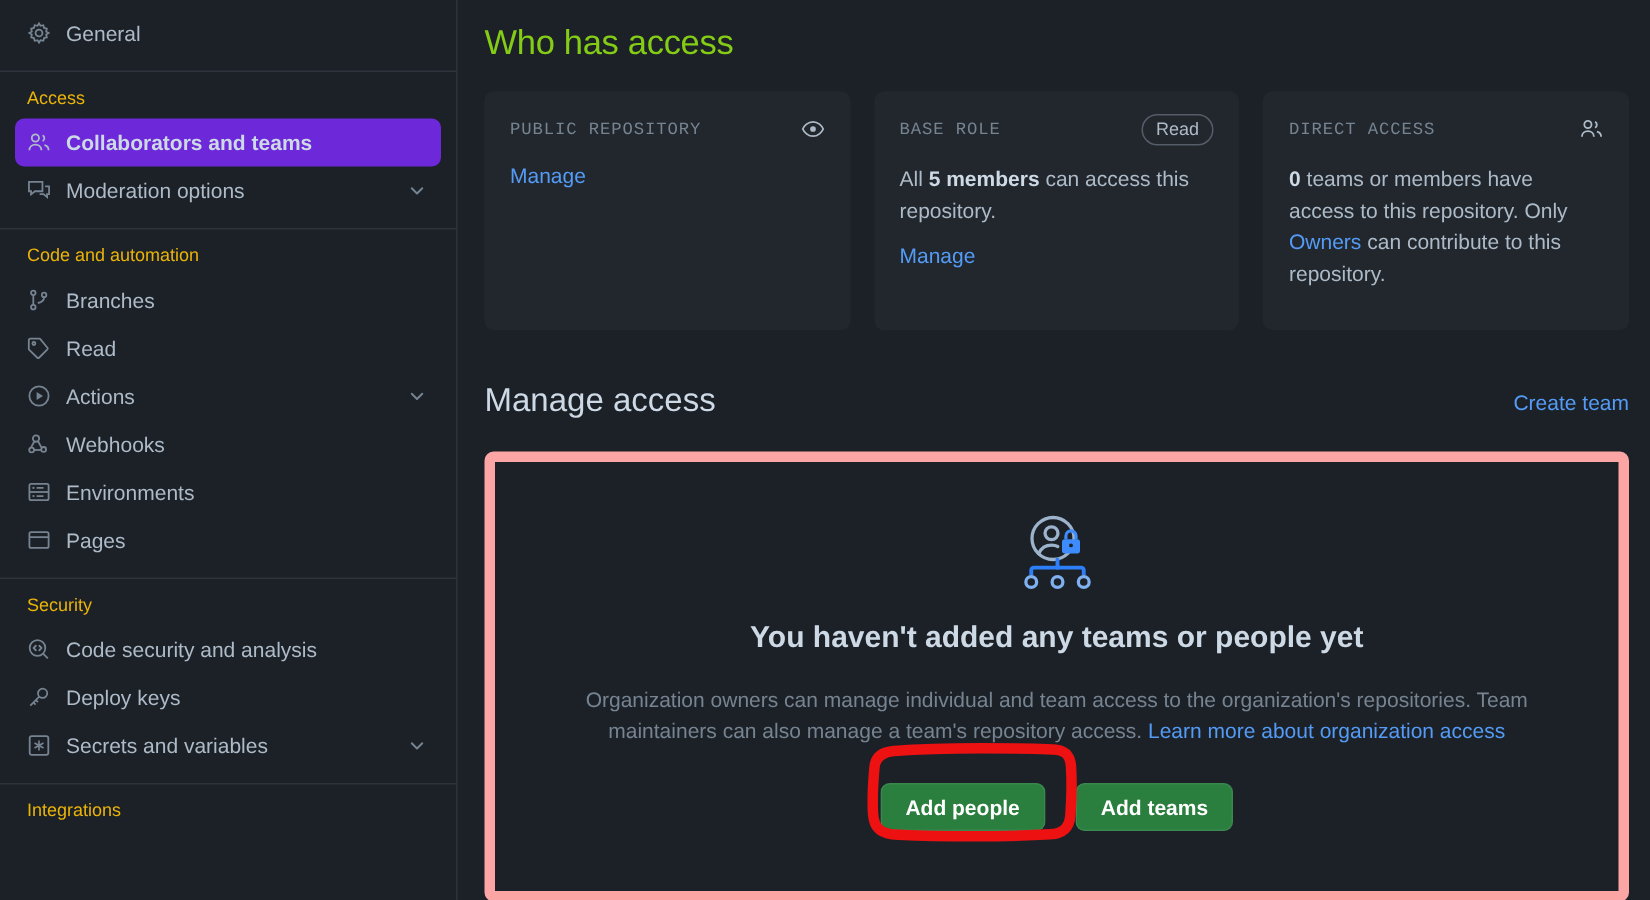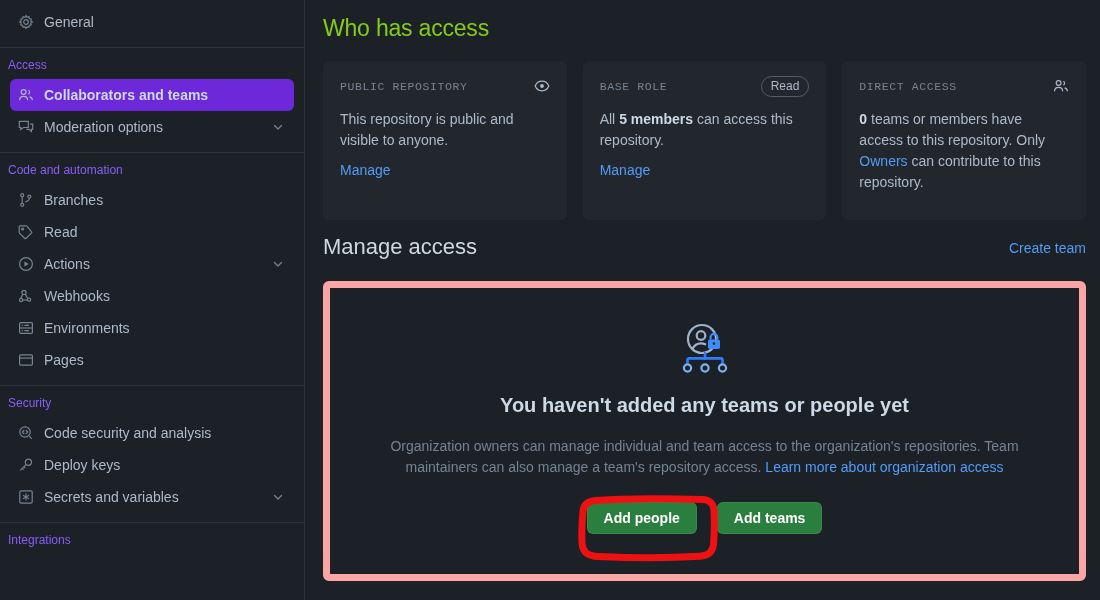--- a/index.html
+++ b/index.html
@@ -81,22 +81,22 @@
 
   .nav-divider {
     height: 1px;
     background: #2d333b;
     margin: 9px 0 9px 0;
     width: 305px;
   }
 
   .nav-group-title {
     font-size: 12px;
-    color: #8b5cf6;
-    padding: 0 8px;
+    color: #eab308;
+    padding: 0 18px;
     margin-bottom: 6px;
     line-height: 16px;
   }
 
   
   .main {
     flex: 1 1 auto;
     padding: 0 14px 0 18px;
     overflow: hidden;
     position: relative;
@@ -171,21 +171,21 @@
     color: #539bf5;
     text-decoration: none;
     cursor: pointer;
   }
 
   
   .section-head {
     display: flex;
     align-items: flex-end;
     justify-content: space-between;
-    margin-top: 12px;
+    margin-top: 32px;
     padding-bottom: 4px;
   }
   .h2 {
     font-size: 22px;
     font-weight: 400;
     color: #cdd9e5;
     line-height: 30px;
   }
   .section-head .link { font-size: 14px; padding-bottom: 6px; }
 
@@ -434,21 +434,20 @@
       <div class="card">
         <div class="card-head">
           <span class="card-label">PUBLIC REPOSITORY</span>
           <span class="card-head-icon">
             <svg width="16" height="16" viewBox="0 0 16 16" fill="none" stroke="currentColor" stroke-width="1.2">
               <path d="M8 3.2c3.3 0 5.9 2.6 6.8 4.8-.9 2.2-3.5 4.8-6.8 4.8S2.1 10.2 1.2 8C2.1 5.8 4.7 3.2 8 3.2z"></path>
               <circle cx="8" cy="8" r="1.9" fill="currentColor" stroke="none"></circle>
             </svg>
           </span>
         </div>
-        <div class="card-body">This repository is public and visible to anyone.</div>
         <a class="link">Manage</a>
       </div>
 
       <div class="card">
         <div class="card-head">
           <span class="card-label">BASE ROLE</span>
           <span class="badge">Read</span>
         </div>
         <div class="card-body">
           <span>All </span><b>5 members</b><span> can access this repository.</span>

